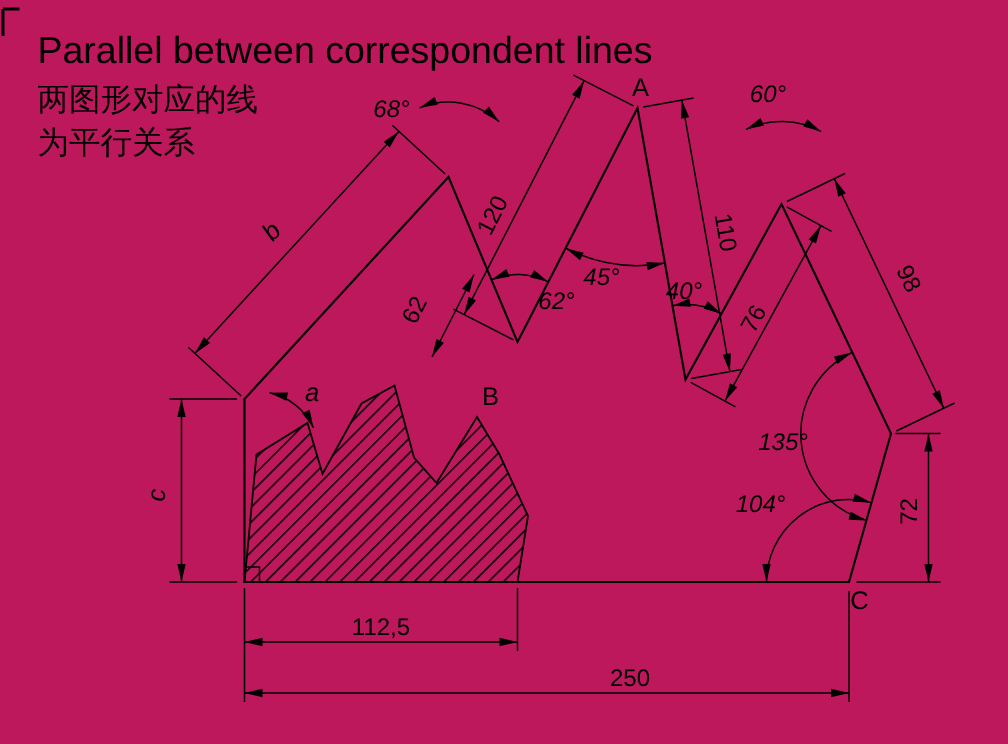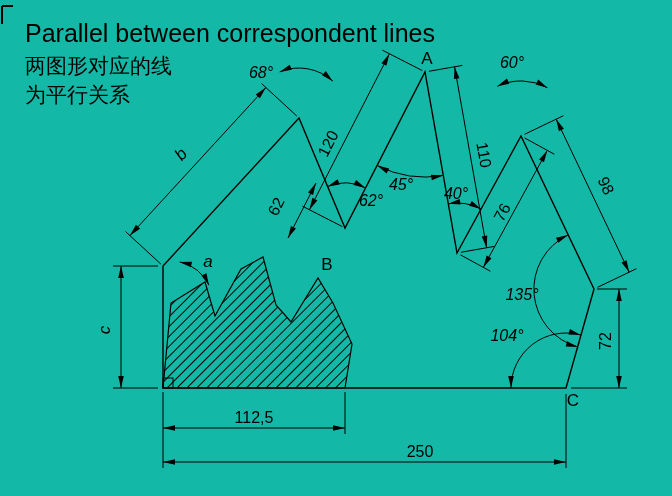--- a/index.html
+++ b/index.html
@@ -1,20 +1,20 @@
 <!DOCTYPE html>
 <html><head>
 <meta charset="utf-8">
 <style>
   html, body { margin: 0; padding: 0; background: #ffffff; }
   .page {
     position: relative;
     width: 672px;
     height: 496px;
-    background: #14b8a6;
+    background: #be185d;
     overflow: hidden;
     font-family: "Liberation Sans", sans-serif;
   }
   svg { display: block; }
   text {
     font-family: "Liberation Sans", sans-serif;
     fill: #000000;
   }
   .title-text { font-size: 25px; }
   .cjk-text   { font-size: 21px; }

